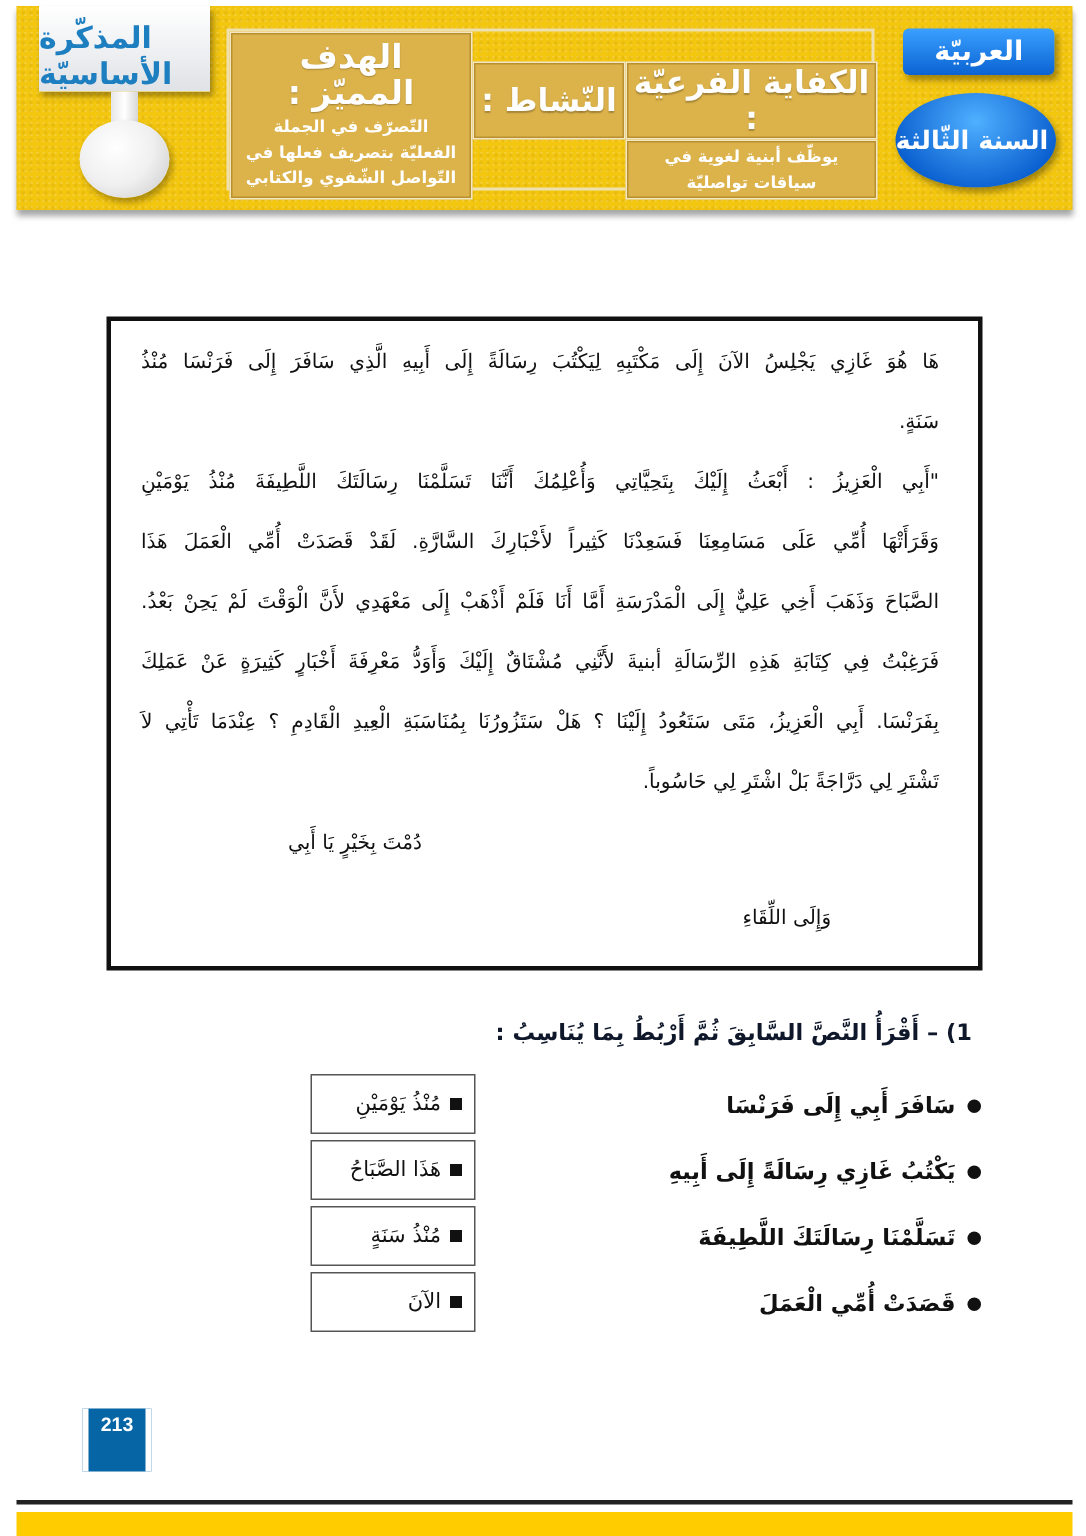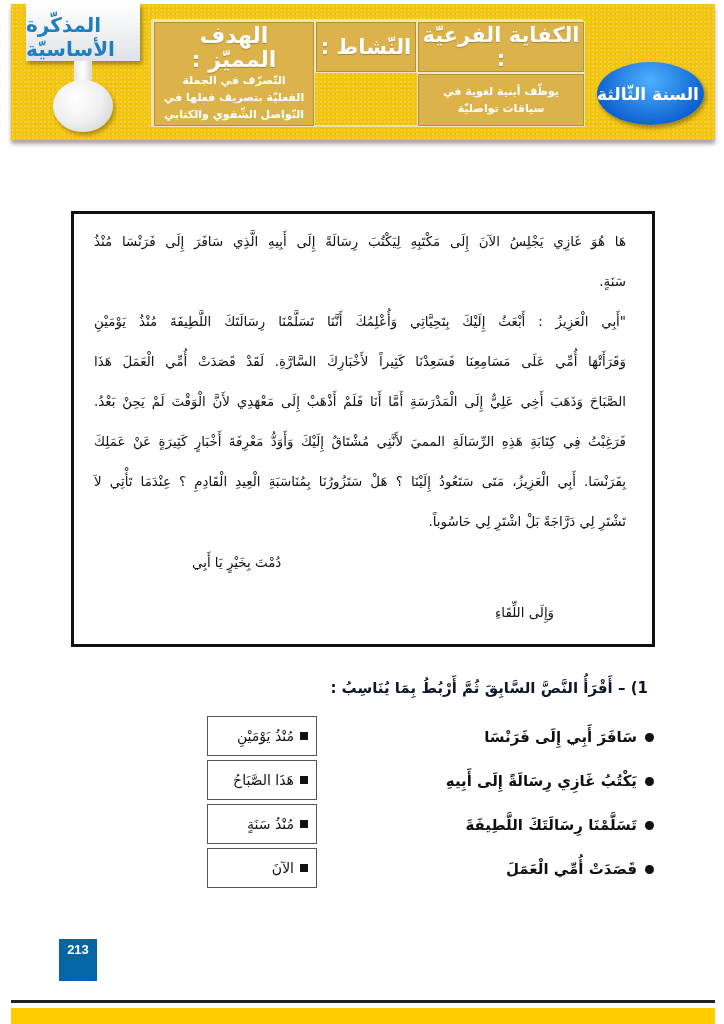--- a/index.html
+++ b/index.html
@@ -48,21 +48,21 @@
       background: #dcb24a;
       border: 1px solid #f3e7c2;
       box-shadow: inset 0 0 0 1px rgba(120,80,0,0.35);
       color: #ffffff; text-align: center;
       display: flex; align-items: center; justify-content: center;
       direction: rtl;
     }
     .cell.goal { flex-direction: column; padding: 2px 8px; }
     .goal-title { font-size: 22px; font-weight: bold; line-height: 1.1; text-shadow: 0 1px 1px rgba(0,0,0,0.25); }
     .goal-body { font-size: 11px; font-weight: bold; line-height: 1.55; }
-    .col-stack { display: grid; grid-template-rows: 52px 1fr; }
+    .col-stack { display: grid; grid-template-rows: 52px 1fr; margin-top: 20px; }
     .head-cell { font-size: 21px; font-weight: bold; text-shadow: 0 1px 1px rgba(0,0,0,0.25); }
     .sub-cell { font-size: 11px; font-weight: bold; line-height: 1.55; padding: 2px 6px; }
 
     .subject-pill {
       position: absolute; left: 591px; top: 15px; width: 101px; height: 31px;
       background: linear-gradient(#3aa0ff, #0a63d2);
       border-radius: 4px;
       box-shadow: 2px 3px 4px rgba(0,0,0,0.35);
       color: #fff; font-weight: bold; font-size: 18px;
       display: flex; align-items: center; justify-content: center;
@@ -134,32 +134,35 @@
     </div>
     <div class="col-stack">
       <div class="cell head-cell">النّشاط :</div>
     </div>
     <div class="col-stack">
       <div class="cell head-cell">الكفاية الفرعيّة :</div>
       <div class="cell sub-cell">يوظّف أبنية لغوية في سياقات تواصليّة</div>
     </div>
   </div>
 
+  <div class="subject-pill">
+    <span>العربيّة</span>
+  </div>
   <div class="grade-oval">
     <span>السنة الثّالثة</span>
   </div>
 </div>
 
 <div class="passage">
   <div class="line">هَا هُوَ غَازِي يَجْلِسُ الآنَ إِلَى مَكْتَبِهِ لِيَكْتُبَ رِسَالَةً إِلَى أَبِيهِ الَّذِي سَافَرَ إِلَى فَرَنْسَا مُنْذُ</div>
   <div class="line last">سَنَةٍ.</div>
   <div class="line">"أَبِي الْعَزِيزُ : أَبْعَثُ إِلَيْكَ بِتَحِيَّاتِي وَأُعْلِمُكَ أَنَّنَا تَسَلَّمْنَا رِسَالَتَكَ اللَّطِيفَةَ مُنْذُ يَوْمَيْنِ</div>
   <div class="line">وَقَرَأَتْهَا أُمِّي عَلَى مَسَامِعِنَا فَسَعِدْنَا كَثِيراً لأَخْبَارِكَ السَّارَّةِ. لَقَدْ قَصَدَتْ أُمِّي الْعَمَلَ هَذَا</div>
   <div class="line">الصَّبَاحَ وَذَهَبَ أَخِي عَلِيٌّ إِلَى الْمَدْرَسَةِ أَمَّا أَنَا فَلَمْ أَذْهَبْ إِلَى مَعْهَدِي لأَنَّ الْوَقْتَ لَمْ يَحِنْ بَعْدُ.</div>
-  <div class="line">فَرَغِبْتُ فِي كِتَابَةِ هَذِهِ الرِّسَالَةِ المميَ لأَنَّنِي مُشْتَاقٌ إِلَيْكَ وَأَوَدُّ مَعْرِفَةَ أَخْبَارٍ كَثِيرَةٍ عَنْ عَمَلِكَ</div>
+  <div class="line">فَرَغِبْتُ فِي كِتَابَةِ هَذِهِ الرِّسَالَةِ أبنيةَ لأَنَّنِي مُشْتَاقٌ إِلَيْكَ وَأَوَدُّ مَعْرِفَةَ أَخْبَارٍ كَثِيرَةٍ عَنْ عَمَلِكَ</div>
   <div class="line">بِفَرَنْسَا. أَبِي الْعَزِيزُ، مَتَى سَتَعُودُ إِلَيْنَا ؟ هَلْ سَتَزُورُنَا بِمُنَاسَبَةِ الْعِيدِ الْقَادِمِ ؟ عِنْدَمَا تَأْتِي لاَ</div>
   <div class="line last">تَشْتَرِ لِي دَرَّاجَةً بَلْ اشْتَرِ لِي حَاسُوباً.</div>
   <div class="sign1">دُمْتَ بِخَيْرٍ يَا أَبِي</div>
   <div class="sign2">وَإِلَى اللِّقَاءِ</div>
 </div>
 
 <div class="ex-title">1) – أَقْرَأُ النَّصَّ السَّابِقَ ثُمَّ أَرْبُطُ بِمَا يُنَاسِبُ :</div>
 
 <div class="items">
   <div class="item">

